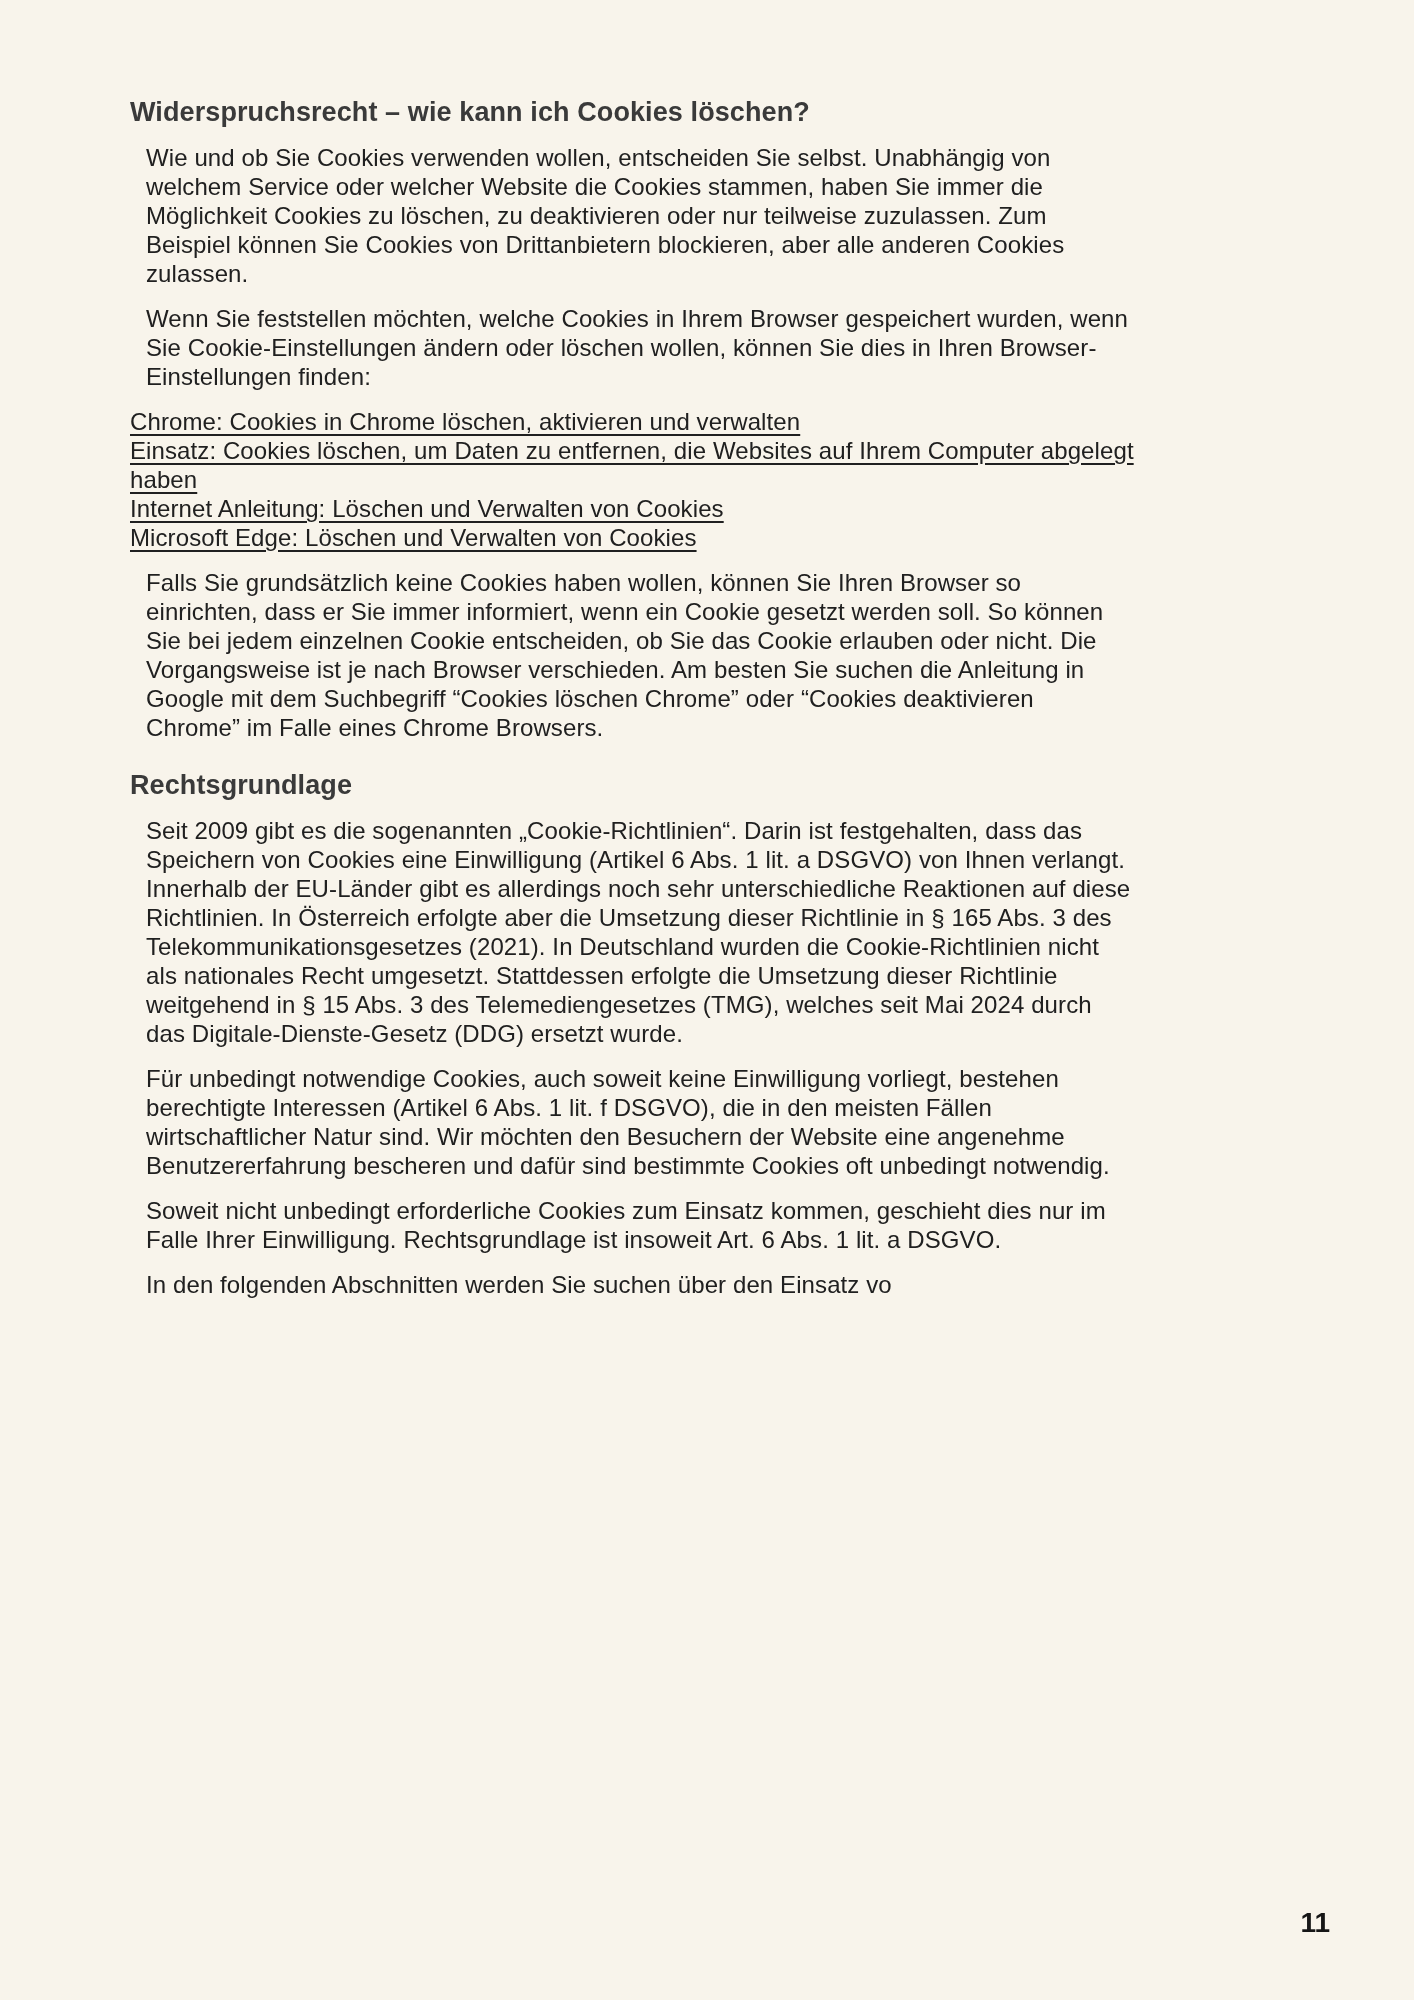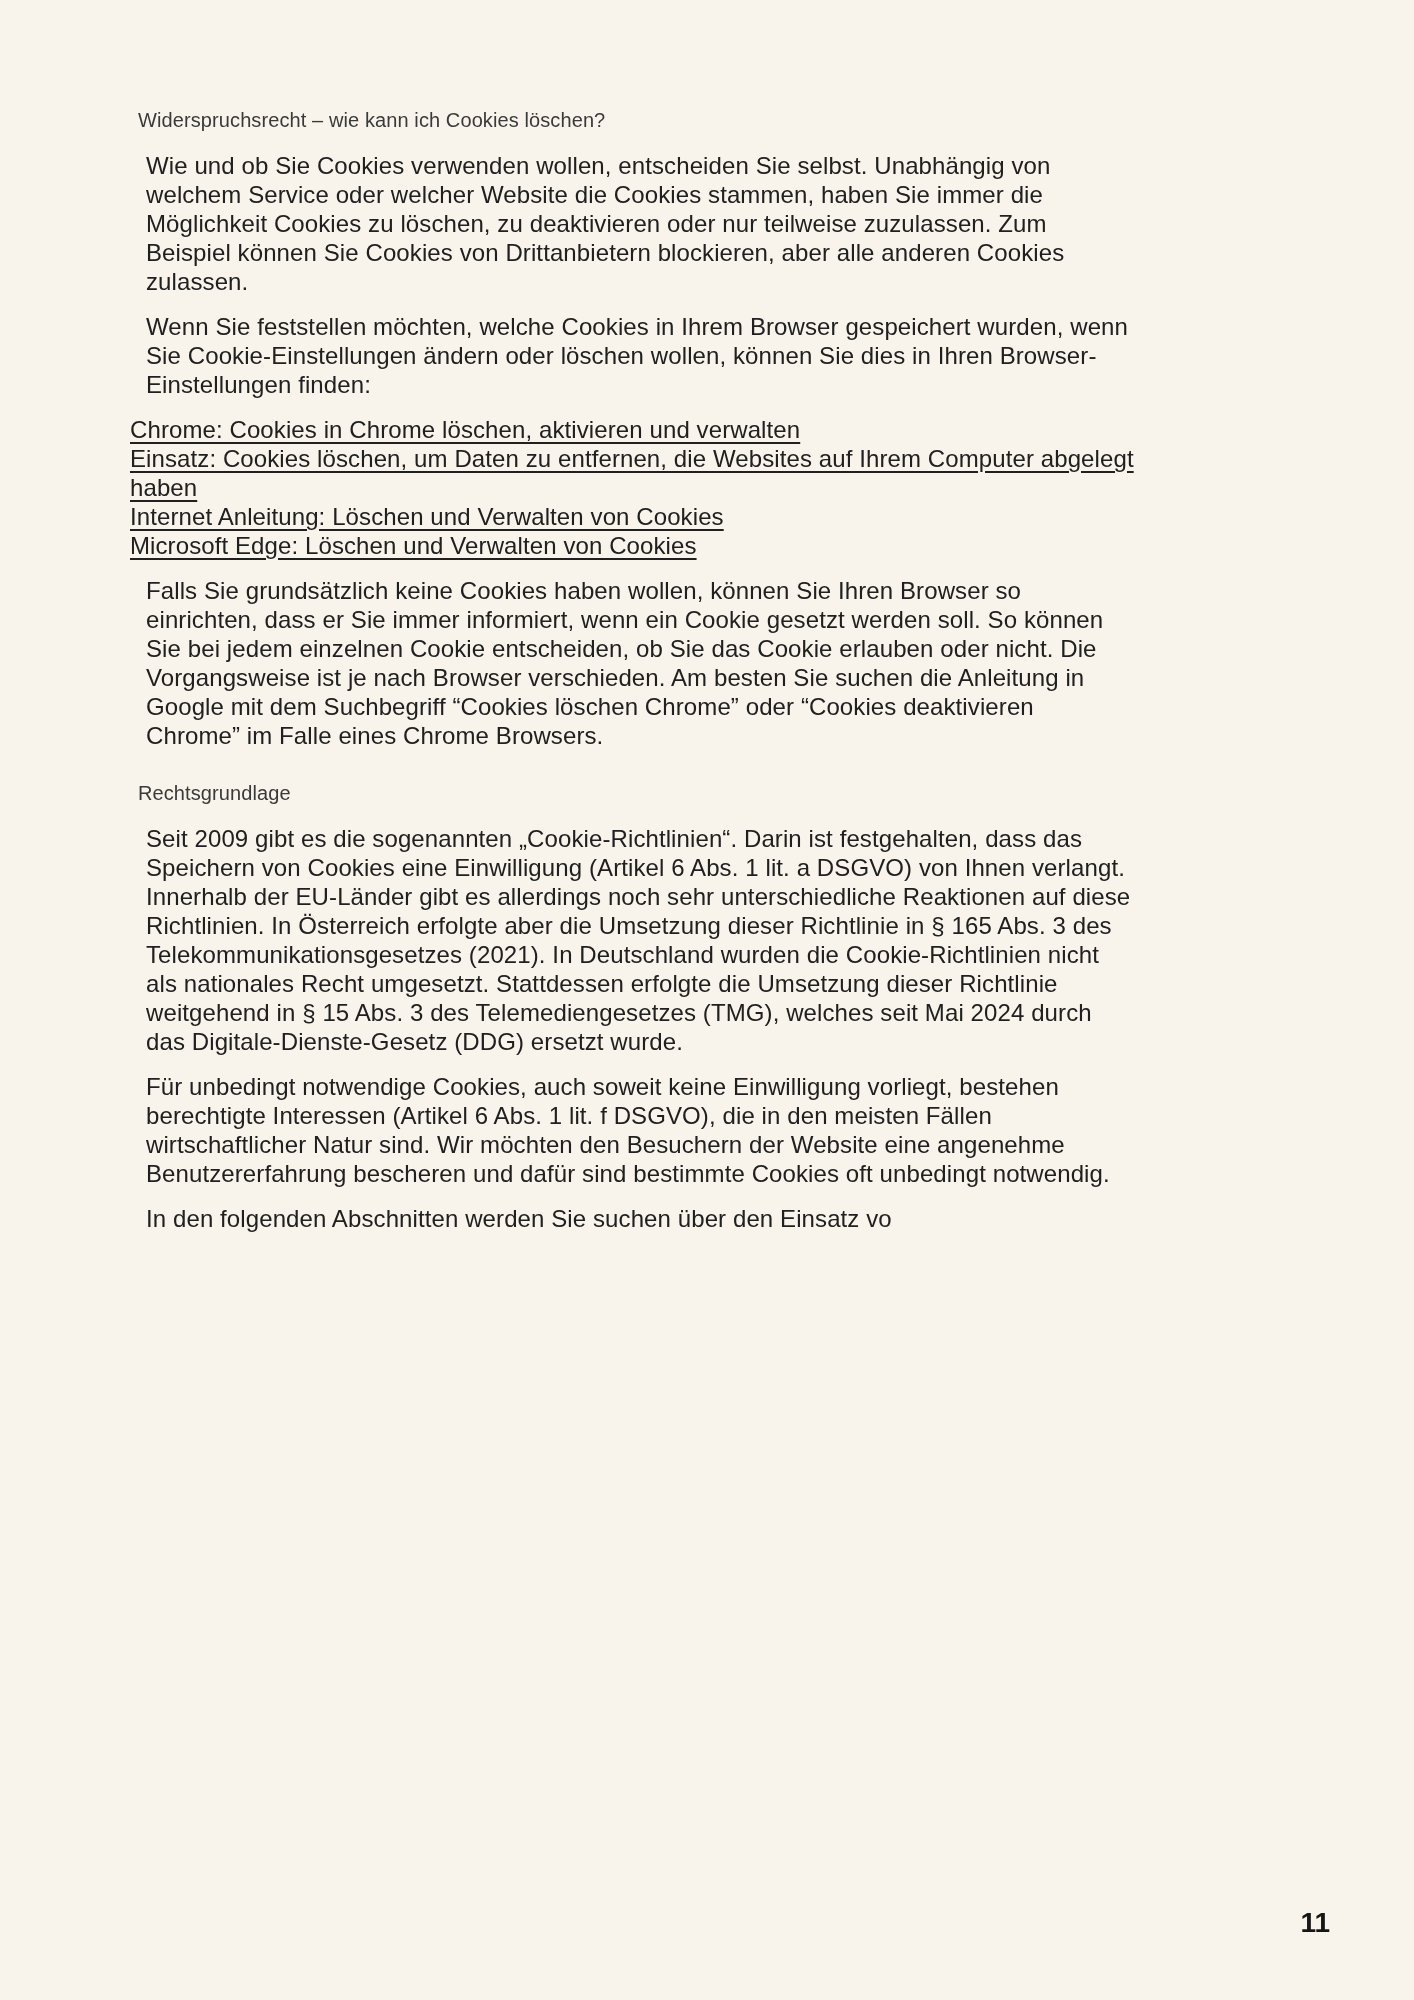--- a/index.html
+++ b/index.html
@@ -27,24 +27,24 @@
     top: 98px;
     width: 1020px;
     font-size: 24px;
     line-height: 29px;
     letter-spacing: 0.1px;
   }
   .content p {
     margin: 16px;
   }
   h2.heading {
-    margin: 8px;
-    font-size: 20px;
+    margin: 0;
+    font-size: 27px;
     line-height: 29px;
-    font-weight: 400;
+    font-weight: 700;
     color: #3A3A3A;
   }
   .section-rechtsgrundlage {
     margin-top: 29px;
   }
   .browser-links a.doc-link {
     display: block;
     width: fit-content;
     color: #202020;
     text-decoration: underline;
@@ -78,19 +78,20 @@
         <a class="doc-link" href="#">Internet Anleitung: Löschen und Verwalten von Cookies</a>
         <a class="doc-link" href="#">Microsoft Edge: Löschen und Verwalten von Cookies</a>
       </nav>
       <p>Falls Sie grundsätzlich keine Cookies haben wollen, können Sie Ihren Browser so einrichten, dass er Sie immer informiert, wenn ein Cookie gesetzt werden soll. So können Sie bei jedem einzelnen Cookie entscheiden, ob Sie das Cookie erlauben oder nicht. Die Vorgangsweise ist je nach Browser verschieden. Am besten Sie suchen die Anleitung in Google mit dem Suchbegriff “Cookies löschen Chrome” oder “Cookies deaktivieren Chrome” im Falle eines Chrome Browsers.</p>
     </section>
 
     <section class="section-rechtsgrundlage">
       <h2 class="heading">Rechtsgrundlage</h2>
       <p>Seit 2009 gibt es die sogenannten „Cookie-Richtlinien“. Darin ist festgehalten, dass das Speichern von Cookies eine Einwilligung (Artikel 6 Abs. 1 lit. a DSGVO) von Ihnen verlangt. Innerhalb der EU-Länder gibt es allerdings noch sehr unterschiedliche Reaktionen auf diese Richtlinien. In Österreich erfolgte aber die Umsetzung dieser Richtlinie in § 165 Abs. 3 des Telekommunikationsgesetzes (2021). In Deutschland wurden die Cookie-Richtlinien nicht als nationales Recht umgesetzt. Stattdessen erfolgte die Umsetzung dieser Richtlinie weitgehend in § 15 Abs. 3 des Telemediengesetzes (TMG), welches seit Mai 2024 durch das Digitale-Dienste-Gesetz (DDG) ersetzt wurde.</p>
       <p>Für unbedingt notwendige Cookies, auch soweit keine Einwilligung vorliegt, bestehen berechtigte Interessen (Artikel 6 Abs. 1 lit. f DSGVO), die in den meisten Fällen wirtschaftlicher Natur sind. Wir möchten den Besuchern der Website eine angenehme Benutzererfahrung bescheren und dafür sind bestimmte Cookies oft unbedingt notwendig.</p>
+      <p>Soweit nicht unbedingt erforderliche Cookies zum Einsatz kommen, geschieht dies nur im Falle Ihrer Einwilligung. Rechtsgrundlage ist insoweit Art. 6 Abs. 1 lit. a DSGVO.</p>
       <p>In den folgenden Abschnitten werden Sie suchen über den Einsatz vo</p>
     </section>
 
   </div>
 
   <div class="page-number">11</div>
 </main>
 
 </body></html>

